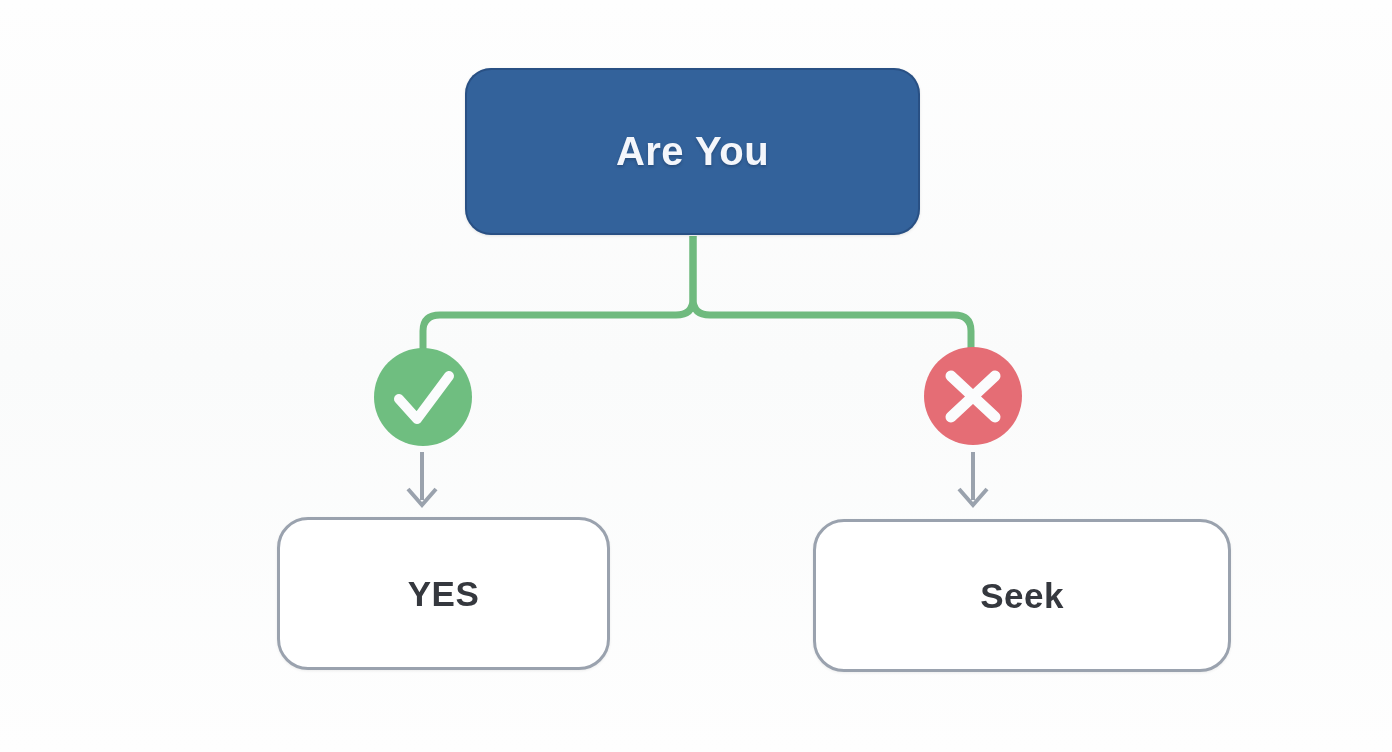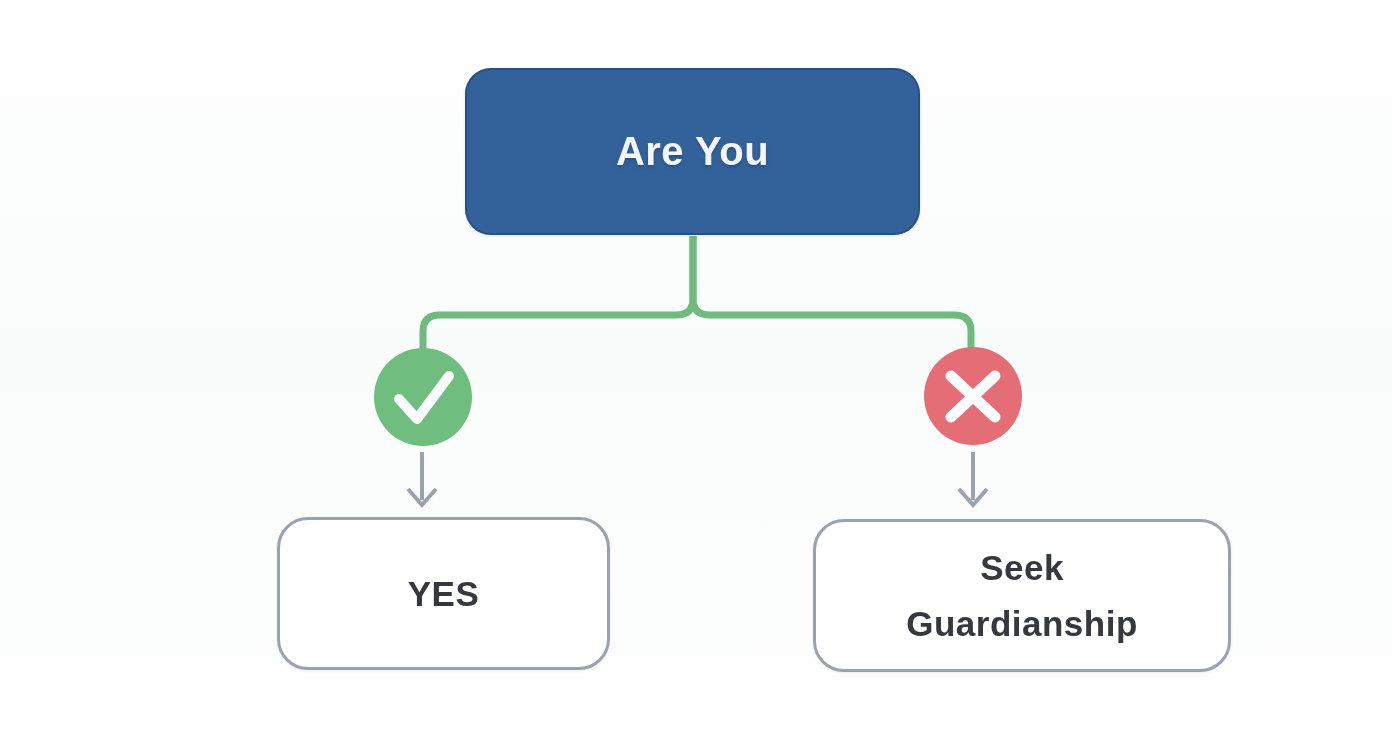--- a/index.html
+++ b/index.html
@@ -105,16 +105,15 @@
   <div class="node root-node">
     <div class="line">Are You</div>
   </div>
 
   <div class="node leaf-node leaf-left">
     <div class="line">YES</div>
   </div>
 
   <div class="node leaf-node leaf-right">
     <div class="line">Seek</div>
-    <div class="line">Guardianship</div>
   </div>
 
 </div>
 
 </body></html>

